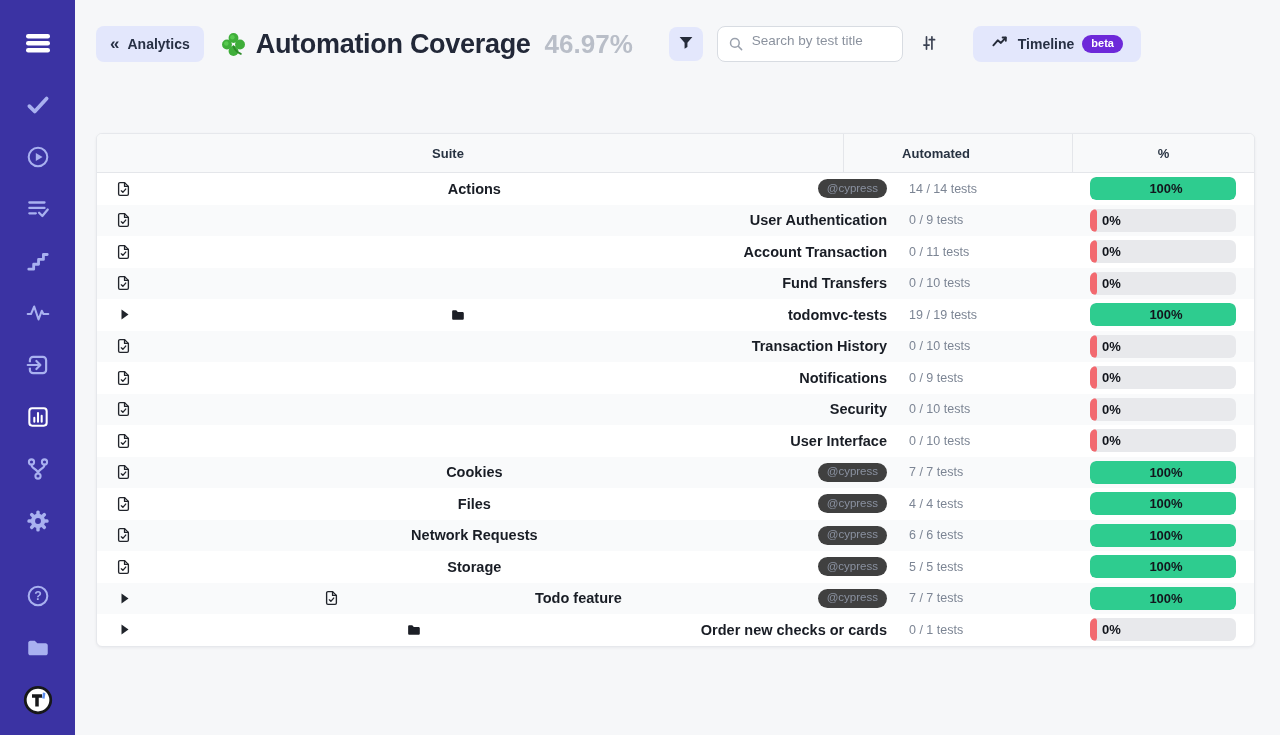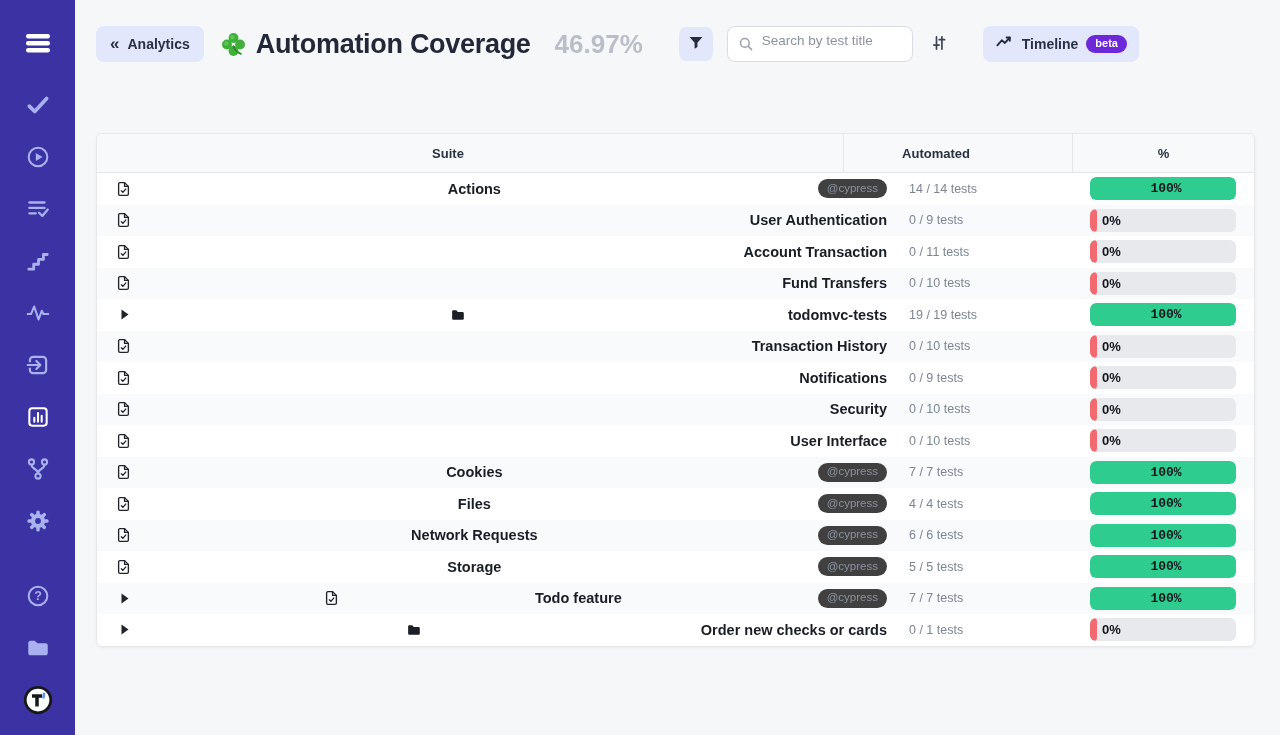--- a/index.html
+++ b/index.html
@@ -30,40 +30,40 @@
   .btn-lav {
     background:#e3e7fc; color:#273044; border:none; border-radius:8px;
     height:36px; display:flex; align-items:center; gap:8px;
     padding:0 14px; font-family:"Liberation Sans",sans-serif;
     font-size:14px; font-weight:700; cursor:pointer;
   }
   .back-chevrons { font-size:17px; font-weight:700; line-height:1; position:relative; top:-1px; }
   .title-group { display:flex; align-items:center; margin-left:16px; }
   .clover { margin-right:9px; display:flex; }
   .page-title { font-size:27px; font-weight:800; color:#222838; letter-spacing:-0.3px; }
-  .page-percent { font-size:26px; font-weight:700; color:#b9bec8; margin-left:24px; }
+  .page-percent { font-size:26px; font-weight:700; color:#b9bec8; margin-left:14px; }
   .filter-btn {
     margin-left:36px; width:34px; height:34px; border:none; border-radius:8px;
     background:#e3e7fc; display:flex; align-items:center; justify-content:center; cursor:pointer;
   }
   .search-wrap {
     margin-left:14px; position:relative; width:186px; height:36px;
   }
   .search-wrap svg { position:absolute; left:10px; top:9px; }
   .search-input {
     width:100%; height:100%; border:1px solid #d8dce2; border-radius:8px;
     padding:0 10px 8px 34px; font-family:"Liberation Sans",sans-serif;
     font-size:13.5px; color:#333a46; background:#fff; outline:none;
   }
   .search-input::placeholder { color:#8b929e; }
   .sliders-btn {
     margin-left:10px; width:32px; height:34px; border:none; background:transparent;
     display:flex; align-items:center; justify-content:center; cursor:pointer;
   }
-  .timeline-btn { margin-left:28px; padding:0 12px; }
+  .timeline-btn { margin-left:28px; padding:0 18px; }
   .beta-badge {
     background:#6d28d9; color:#fff; font-size:11px; font-weight:700;
     border-radius:999px; padding:2.5px 9px; line-height:1.2;
   }
   
   .table-card {
     margin-top:71px; background:#fff; border:1px solid #e6e8ec; border-radius:6px;
     box-shadow:0 1px 3px rgba(20,25,40,0.06); overflow:hidden;
   }
   .thead { display:flex; background:#f8f9fa; border-bottom:1px solid #e4e6ea; height:39px;gap:44px; }
@@ -87,21 +87,21 @@
   .cell-automated { flex:0 0 185px; padding-left:22px; font-size:12.5px; color:#7c8594; }
   .cell-percent { flex:0 0 182px; padding:0 18px; }
   .pbar { position:relative; height:23px; border-radius:6px; background:#e8e9ec; overflow:hidden; }
   .pbar .pfill { position:absolute; left:0; top:0; bottom:0; border-radius:6px; }
   .pbar.full .pfill { width:100%; background:#2ecc8f; }
   .pbar.zero .pfill { width:7px; background:#f2696f; border-radius:4px; }
   .plabel {
     position:absolute; top:0; bottom:0; display:flex; align-items:center;
     font-size:13px; font-weight:700; color:#12151c;
   }
-  .pbar.full .plabel { left:6px; right:0; justify-content:center;font-family:Liberation Mono, monospace; }
+  .pbar.full .plabel { left:6px; right:0; justify-content:center; }
   .pbar.zero .plabel { left:12px; }
 </style>
 </head>
 <body>
 
 <nav class="sidebar">
   <div class="sb-btn">
     <span>
       <svg width="30" height="24" viewBox="0 0 30 24">
           <g fill="#ffffff">

